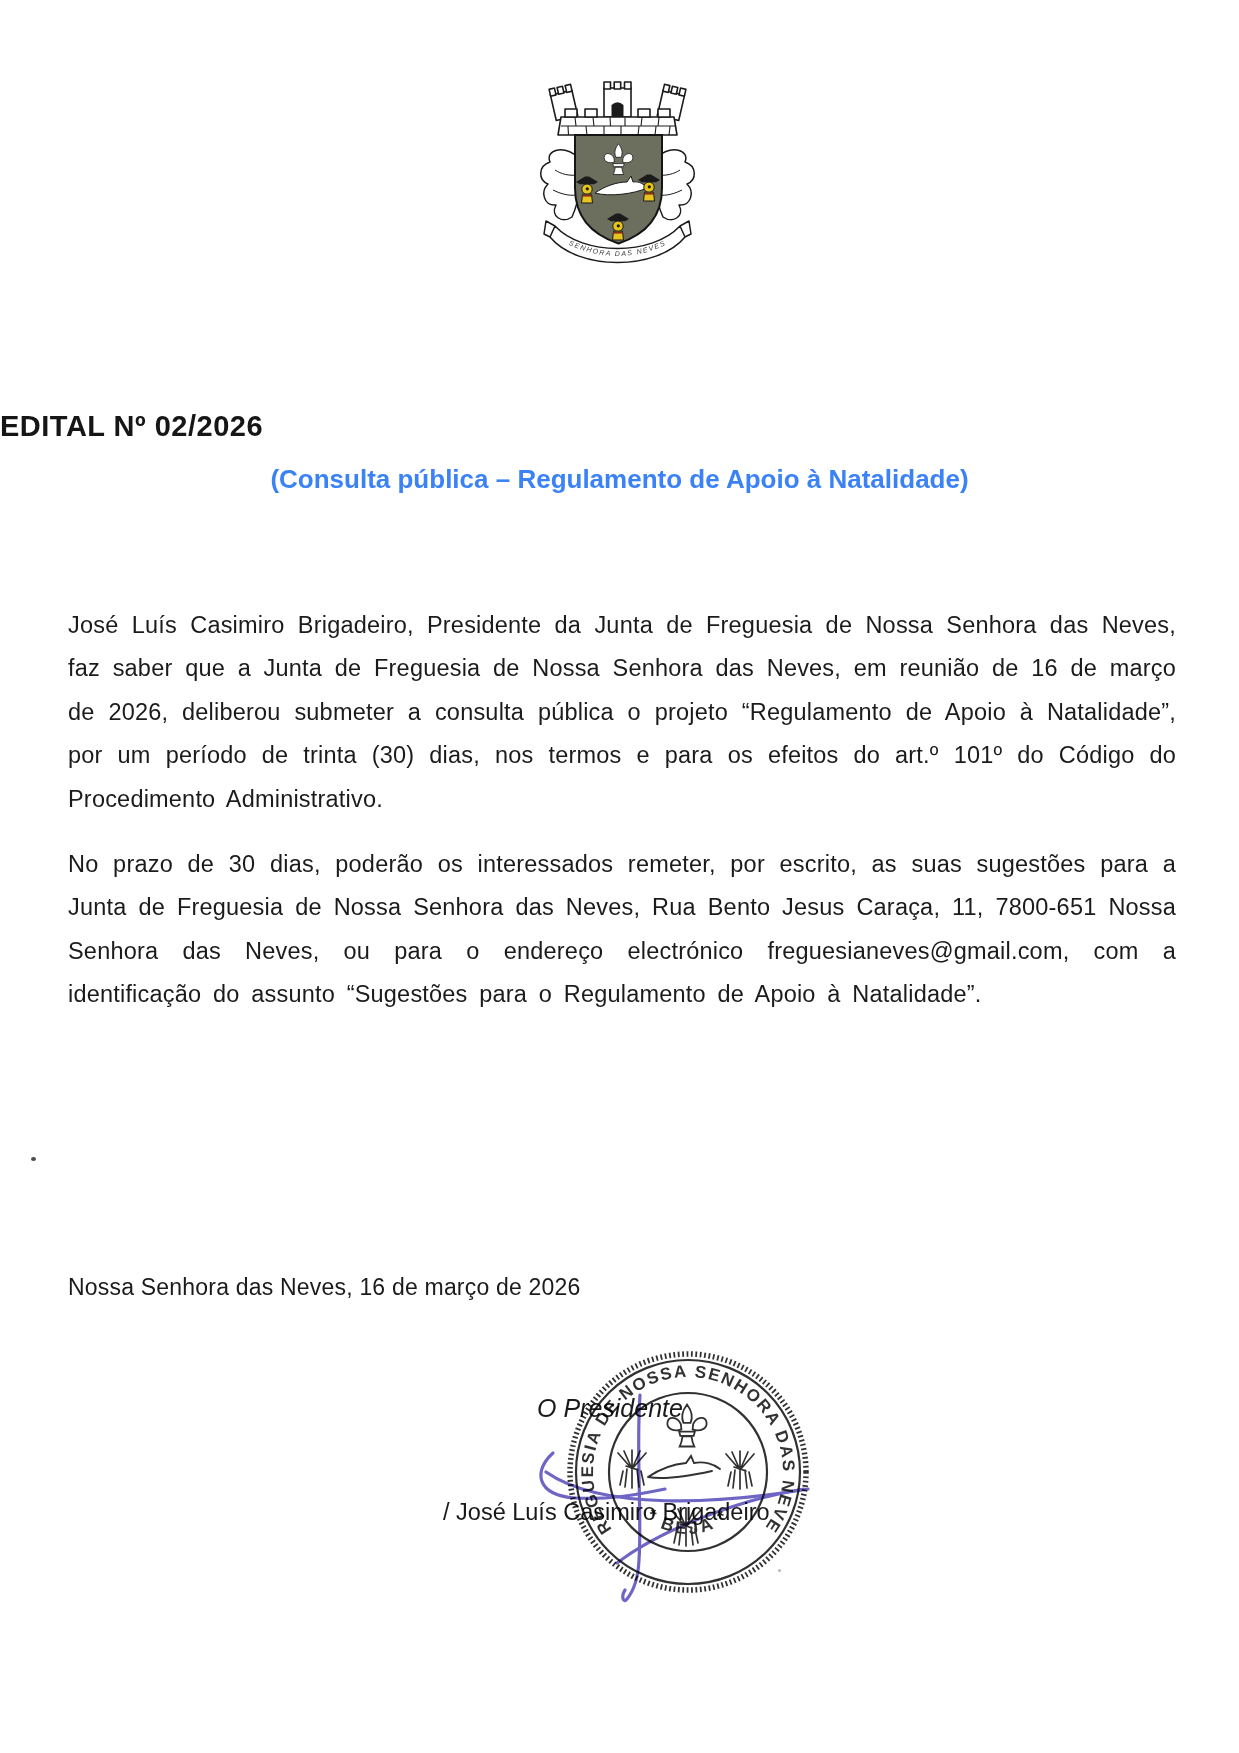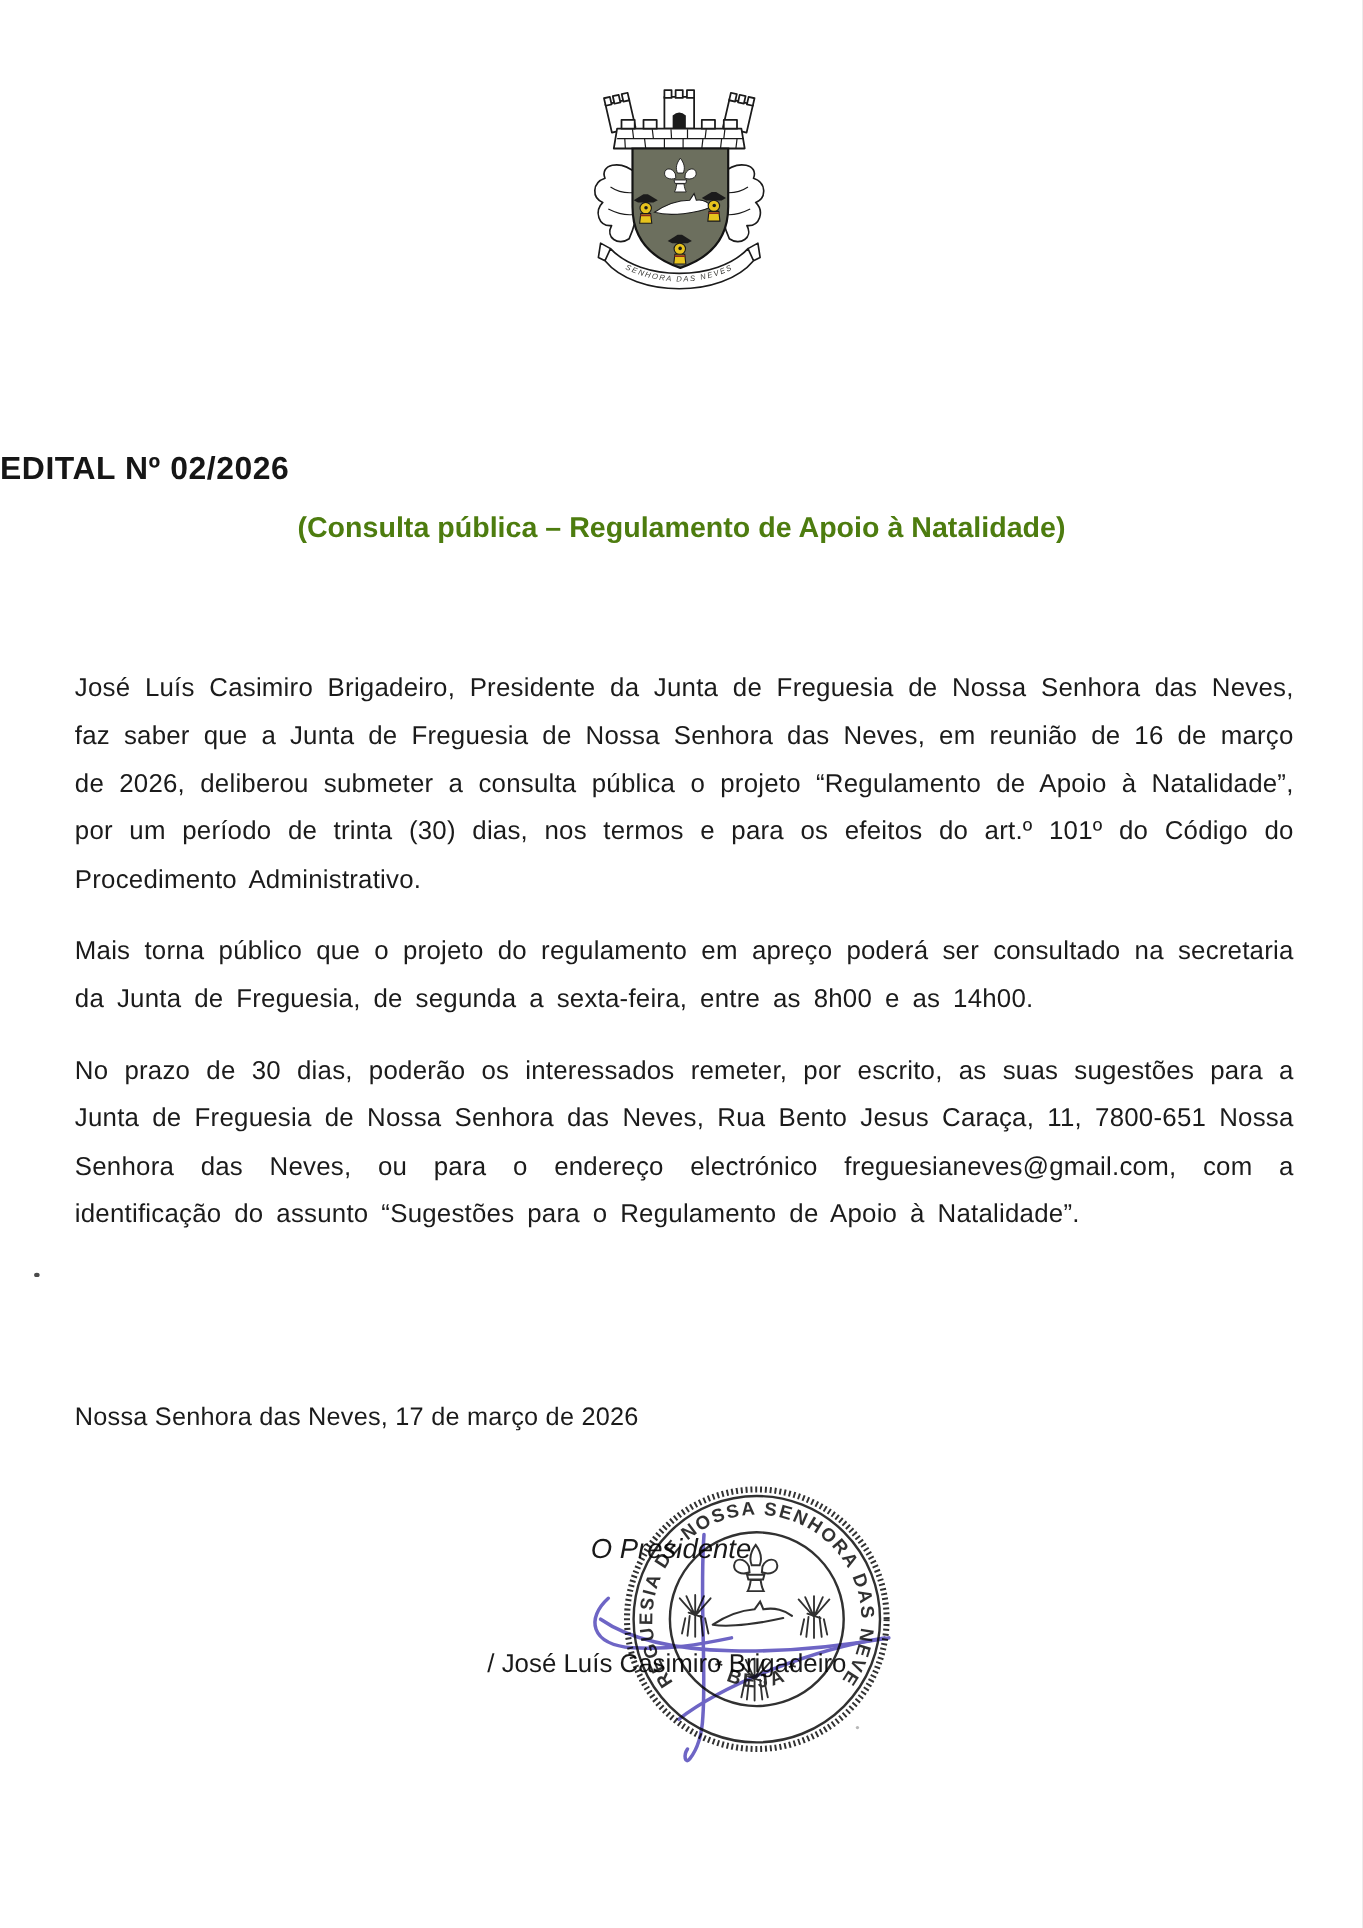--- a/index.html
+++ b/index.html
@@ -13,21 +13,21 @@
   .org-title{
     top:297px;left:0;width:100%;text-align:center;
     font-size:27px;font-weight:bold;font-style:italic;letter-spacing:.5px;color:#161616;
   }
   .edital-title{
     top:410px;left:0;width:100%;text-align:left;
     font-size:29px;font-weight:bold;color:#161616;letter-spacing:.5px;
   }
   .subject-line{
     top:464px;left:0;width:100%;text-align:center;
-    font-size:26px;font-weight:bold;color:#4d7c0f;
+    font-size:26px;font-weight:bold;color:#3b82f6;
   }
   
   .body-block{
     top:588px;left:68px;width:1108px;
     font-size:23.5px;line-height:43.4px;text-align:justify;
     word-spacing:5px;letter-spacing:.2px;color:#1b1b1b;
   }
   .body-block p{margin:16px 0 22px 0;}
   .dateline{
     top:1274px;left:68px;font-size:23px;letter-spacing:.2px;color:#1b1b1b;
@@ -118,24 +118,23 @@
         <textPath href="#banner-path-a" startOffset="50%" text-anchor="middle">SENHORA DAS NEVES</textPath>
       </text>
     </g>
   </svg>
 
   <div class="abs edital-title">EDITAL Nº 02/2026</div>
   <div class="abs subject-line">(Consulta pública – Regulamento de Apoio à Natalidade)</div>
 
   <div class="abs body-block">
     <p>José Luís Casimiro Brigadeiro, Presidente da Junta de Freguesia de Nossa Senhora das Neves, faz saber que a Junta de Freguesia de Nossa Senhora das Neves, em reunião de 16 de março de 2026, deliberou submeter a consulta pública o projeto “Regulamento de Apoio à Natalidade”, por um período de trinta (30) dias, nos termos e para os efeitos do art.º 101º do Código do Procedimento Administrativo.</p>
-    <p>Mais torna público que o projeto do regulamento em apreço poderá ser consultado na secretaria da Junta de Freguesia, de segunda a sexta-feira, entre as 8h00 e as 14h00.</p>
     <p>No prazo de 30 dias, poderão os interessados remeter, por escrito, as suas sugestões para a Junta de Freguesia de Nossa Senhora das Neves, Rua Bento Jesus Caraça, 11, 7800-651 Nossa Senhora das Neves, ou para o endereço electrónico freguesianeves@gmail.com, com a identificação do assunto “Sugestões para o Regulamento de Apoio à Natalidade”.</p>
   </div>
-  <div class="abs dateline">Nossa Senhora das Neves, 17 de março de 2026</div>
+  <div class="abs dateline">Nossa Senhora das Neves, 16 de março de 2026</div>
 
   <div class="abs artifact" style="left:31px;top:1157px;width:5px;height:4px;"></div>
   <div class="abs artifact" style="left:778px;top:1569px;width:3px;height:3px;opacity:.4;"></div>
 
   <div class="abs role-line">O Presidente</div>
   <div class="abs name-line">/ José Luís Casimiro Brigadeiro</div>
 
   <svg class="abs stamp-svg" viewBox="0 0 250 250">
     <defs>
       <path id="ring-path" d="M 49.1,183.5 A 95,95 0 1 1 198.9,183.5"></path>

